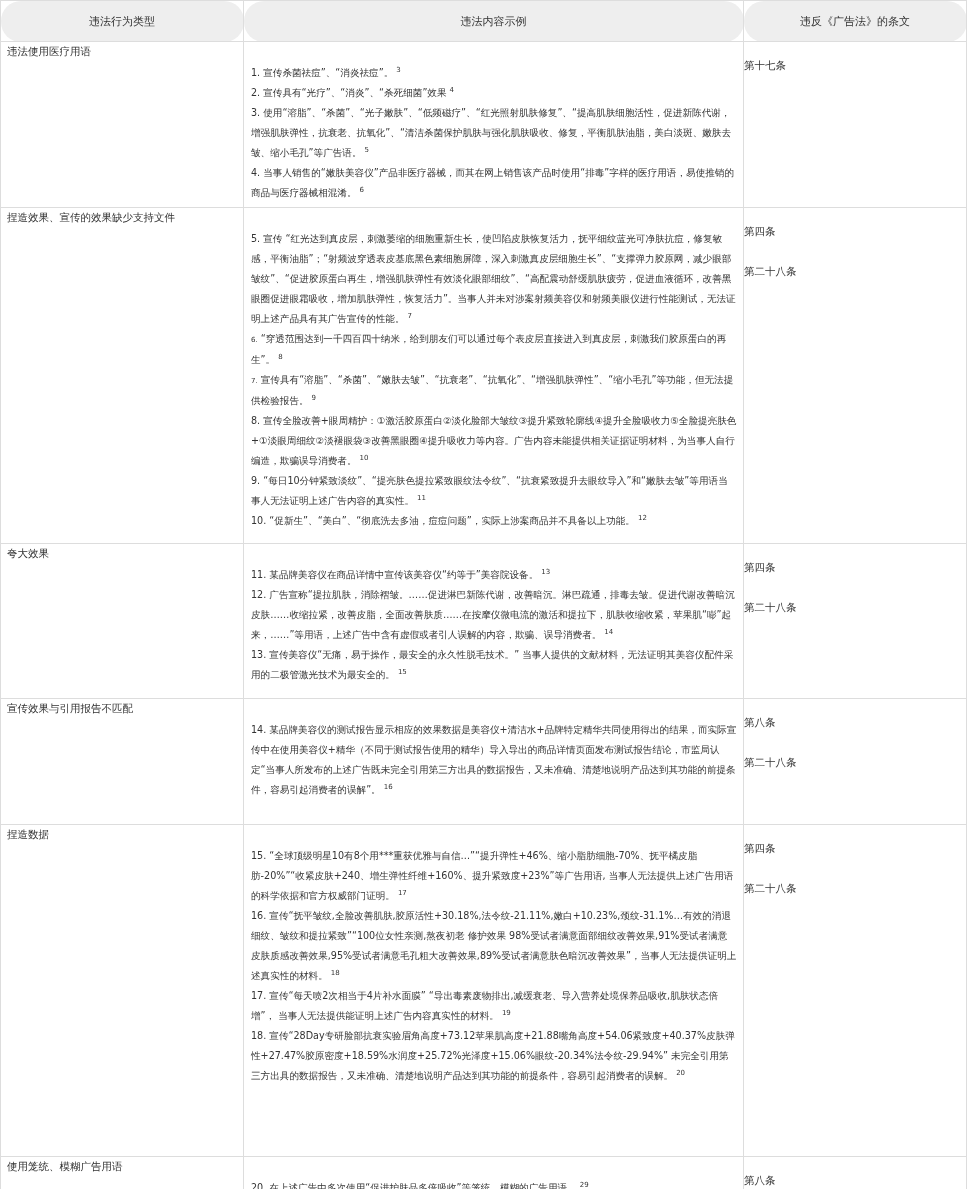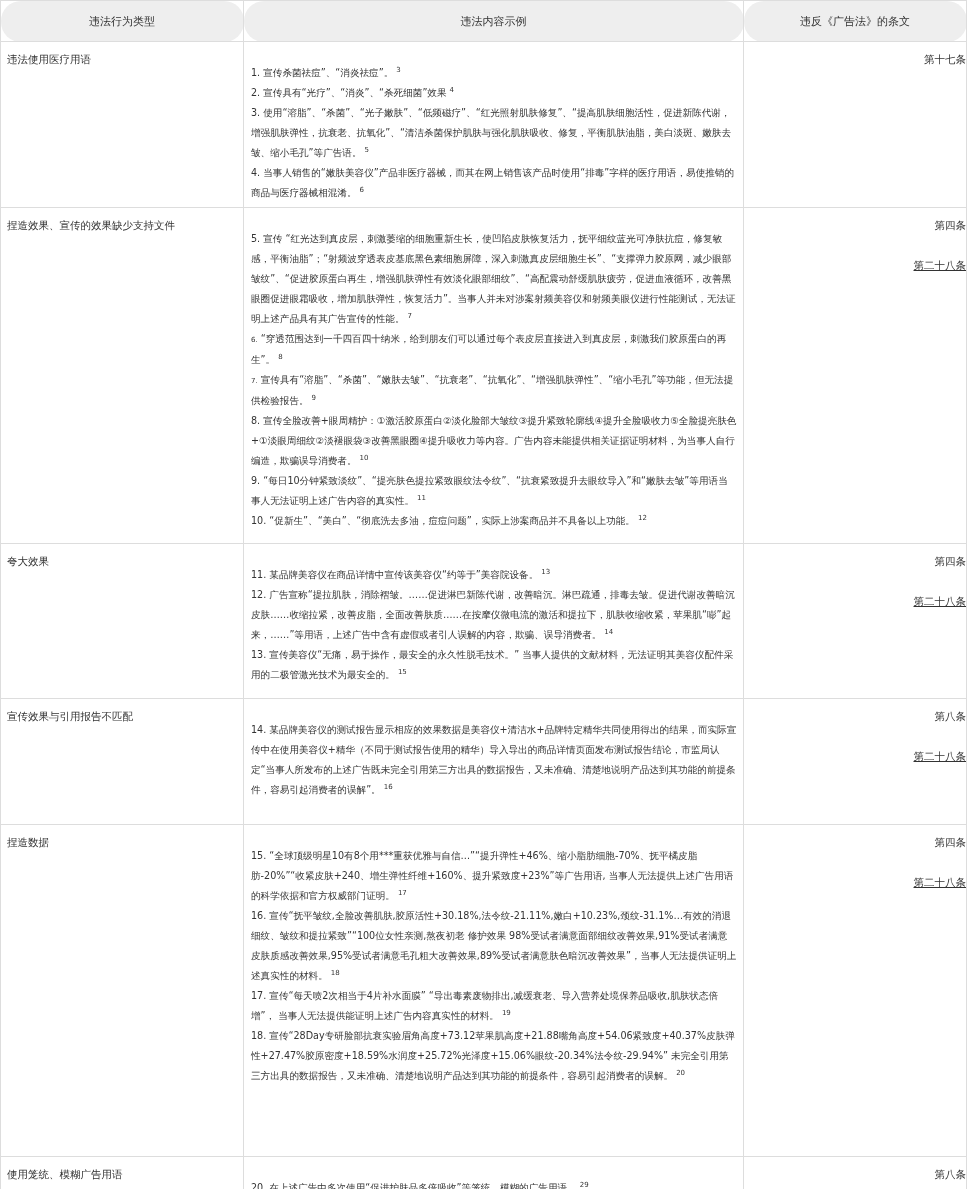--- a/index.html
+++ b/index.html
@@ -1,24 +1,24 @@
 <!DOCTYPE html>
 <html><head>
 <meta charset="utf-8">
 <style>
   html, body { margin: 0; padding: 0; background: #ffffff; }
   body { width: 967px; height: 1189px; overflow: hidden; font-family: "DejaVu Sans", "Liberation Sans", sans-serif; color: #333333; }
   table.main { border-collapse: collapse; width: 966px; table-layout: fixed; margin-left: 0; }
   table.main th, table.main td { border: 1px solid #dddddd; vertical-align: top; }
   table.main th { background: #eeeeee; height: 40px; font-size: 11px; font-weight: normal; color: #333; text-align: center; vertical-align: middle; padding: 0; border-radius: 20px; }
-  td.cat { font-size: 10.5px; padding: 8px 6px; line-height: 18px; }
+  td.cat { font-size: 10.5px; padding: 0 6px; line-height: 18px; }
   td.ex { font-size: 9.6px; padding: 21px 6px 4px 7px; line-height: 20px; }
-  td.art { font-size: 10.5px; text-align: right; padding: 8px 0; line-height: 18px; }
+  td.art { font-size: 10.5px; text-align: left; padding: 14px 0; line-height: 18px; }
   .art-item { display: block; }
-  .art-item + .art-item { margin-top: 22px; text-decoration: underline; }
+  .art-item + .art-item { margin-top: 22px; }
   .ex-item { display: block; }
   sup { font-size: 7px; vertical-align: super; line-height: 0; margin-left: 3px; }
   .small-num { font-size: 7px; }
 </style>
 </head>
 <body>
 
 <table class="main">
   <colgroup>
     <col style="width:243px">

